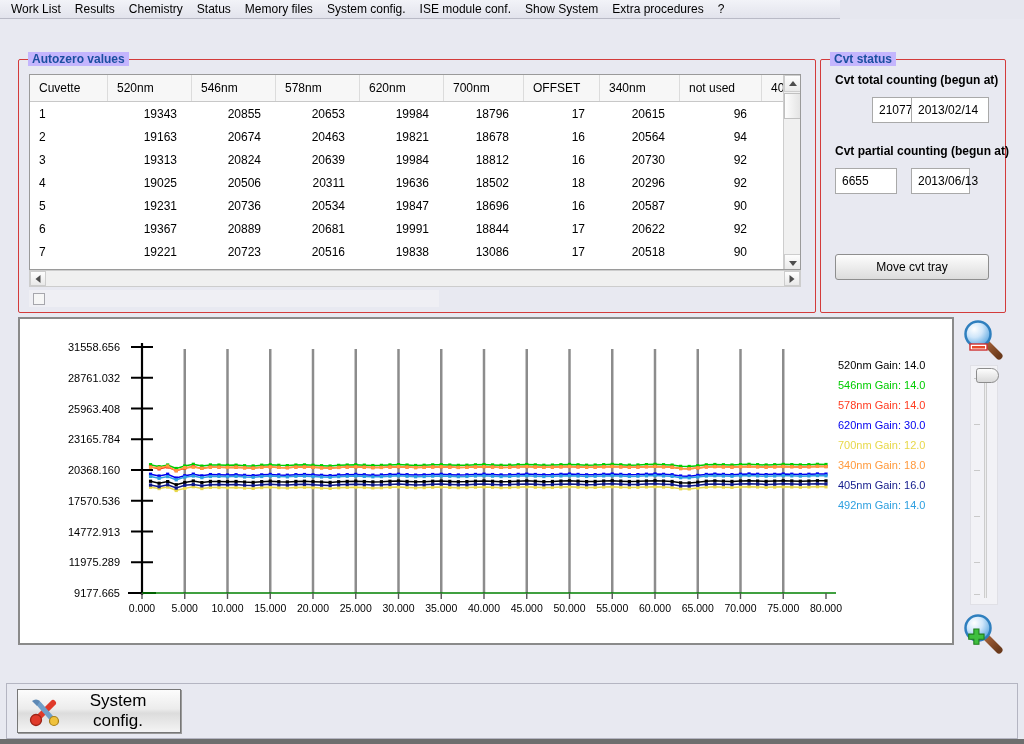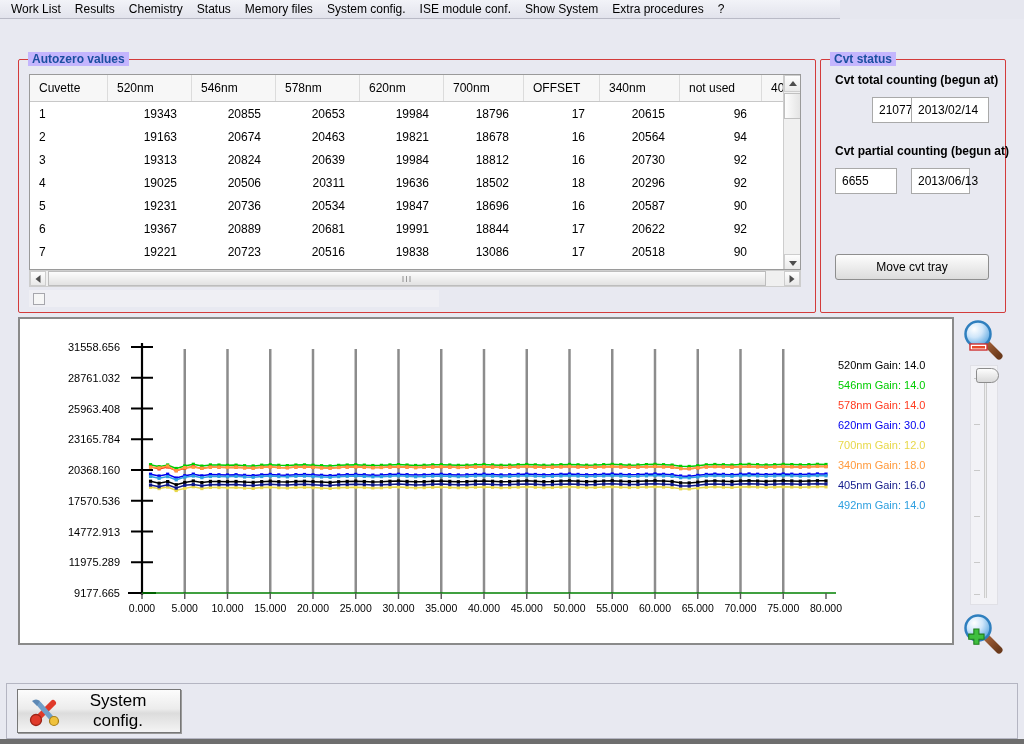--- a/index.html
+++ b/index.html
@@ -301,21 +301,20 @@
         <div class="arrow bot">
             <span class="tri down"></span>
           </div>
       </div>
     </div>
 
     <div id="hscroll">
       <div class="harrow l">
           <span class="tri left"></span>
         </div>
-      <div id="hthumb">III</div>
       <div class="harrow r">
           <span class="tri right"></span>
         </div>
     </div>
 
     <div id="chkrow">
       <span class="chkbox"></span>
     </div>
   </div>
 

